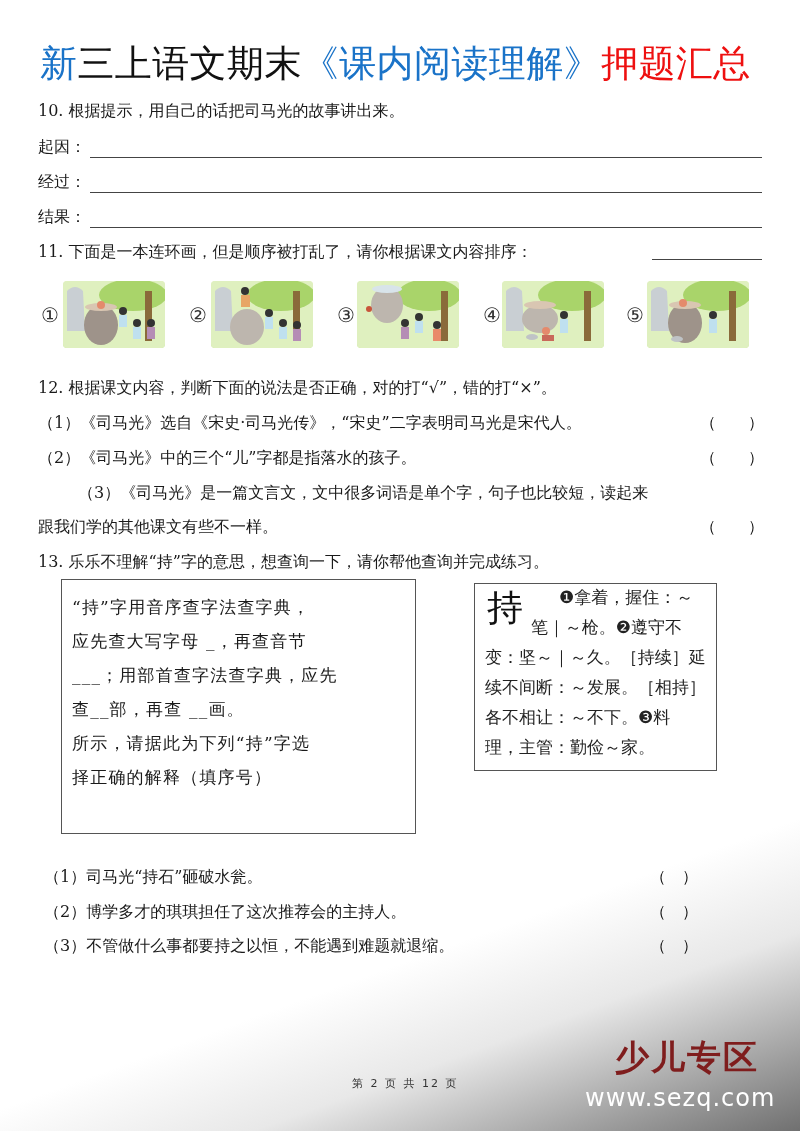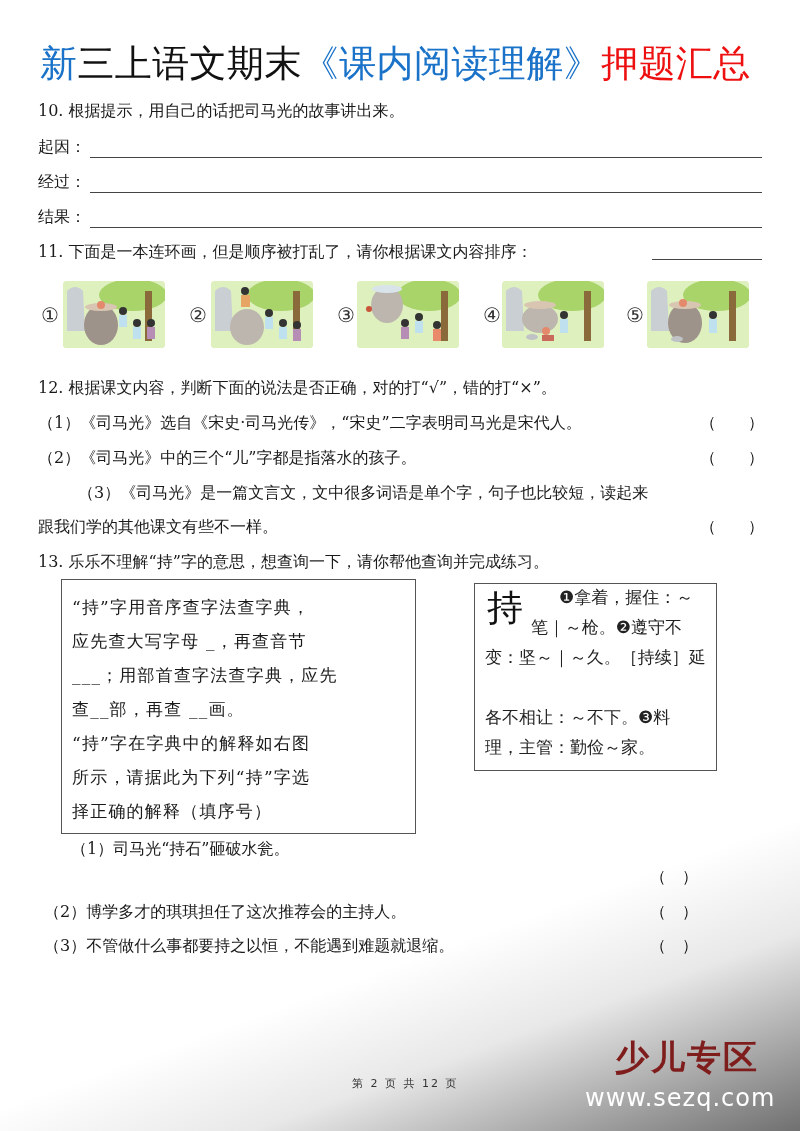--- a/index.html
+++ b/index.html
@@ -210,35 +210,35 @@
 <div class="abs q" style="left:38px; top:516px;">跟我们学的其他课文有些不一样。</div>
 <div class="abs paren" style="left:700px; top:516px;">（　　）</div>
 
 <div class="abs q" style="left:38px; top:551px;">13. 乐乐不理解“持”字的意思，想查询一下，请你帮他查询并完成练习。</div>
 
 <div class="abs box-left">
   <div class="bl-line">“持”字用音序查字法查字典，</div>
   <div class="bl-line">应先查大写字母 _，再查音节</div>
   <div class="bl-line">___；用部首查字法查字典，应先</div>
   <div class="bl-line">查__部，再查 __画。</div>
-  <div class="bl-line">“持”字在字典中的解释如右图</div>
   <div class="bl-line">所示，请据此为下列“持”字选</div>
   <div class="bl-line">择正确的解释（填序号）</div>
 </div>
 
 <div class="abs box-right">
   <div class="dict-head">持</div>
   <div class="dict-line" style="left:84px; top:-2px;">❶拿着，握住：～</div>
   <div class="dict-line" style="left:56px; top:28px;">笔｜～枪。❷遵守不</div>
   <div class="dict-line" style="left:10px; top:58px;">变：坚～｜～久。［持续］延</div>
+  <div class="dict-line" style="left:10px; top:88px;">续不间断：～发展。［相持］</div>
   <div class="dict-line" style="left:10px; top:118px;">各不相让：～不下。❸料</div>
   <div class="dict-line" style="left:10px; top:148px;">理，主管：勤俭～家。</div>
 </div>
 
-<div class="abs q" style="left:44px; top:838px;margin-left:27px;">（1）司马光“持石”砸破水瓮。</div>
+<div class="abs q" style="left:44px; top:866px;">（1）司马光“持石”砸破水瓮。</div>
 <div class="abs paren" style="left:650px; top:866px;">（　）</div>
 
 <div class="abs q" style="left:44px; top:901px;">（2）博学多才的琪琪担任了这次推荐会的主持人。</div>
 <div class="abs paren" style="left:650px; top:901px;">（　）</div>
 
 <div class="abs q" style="left:44px; top:935px;">（3）不管做什么事都要持之以恒，不能遇到难题就退缩。</div>
 <div class="abs paren" style="left:650px; top:935px;">（　）</div>
 
 <div class="abs footer-page">第 2 页 共 12 页</div>
 

